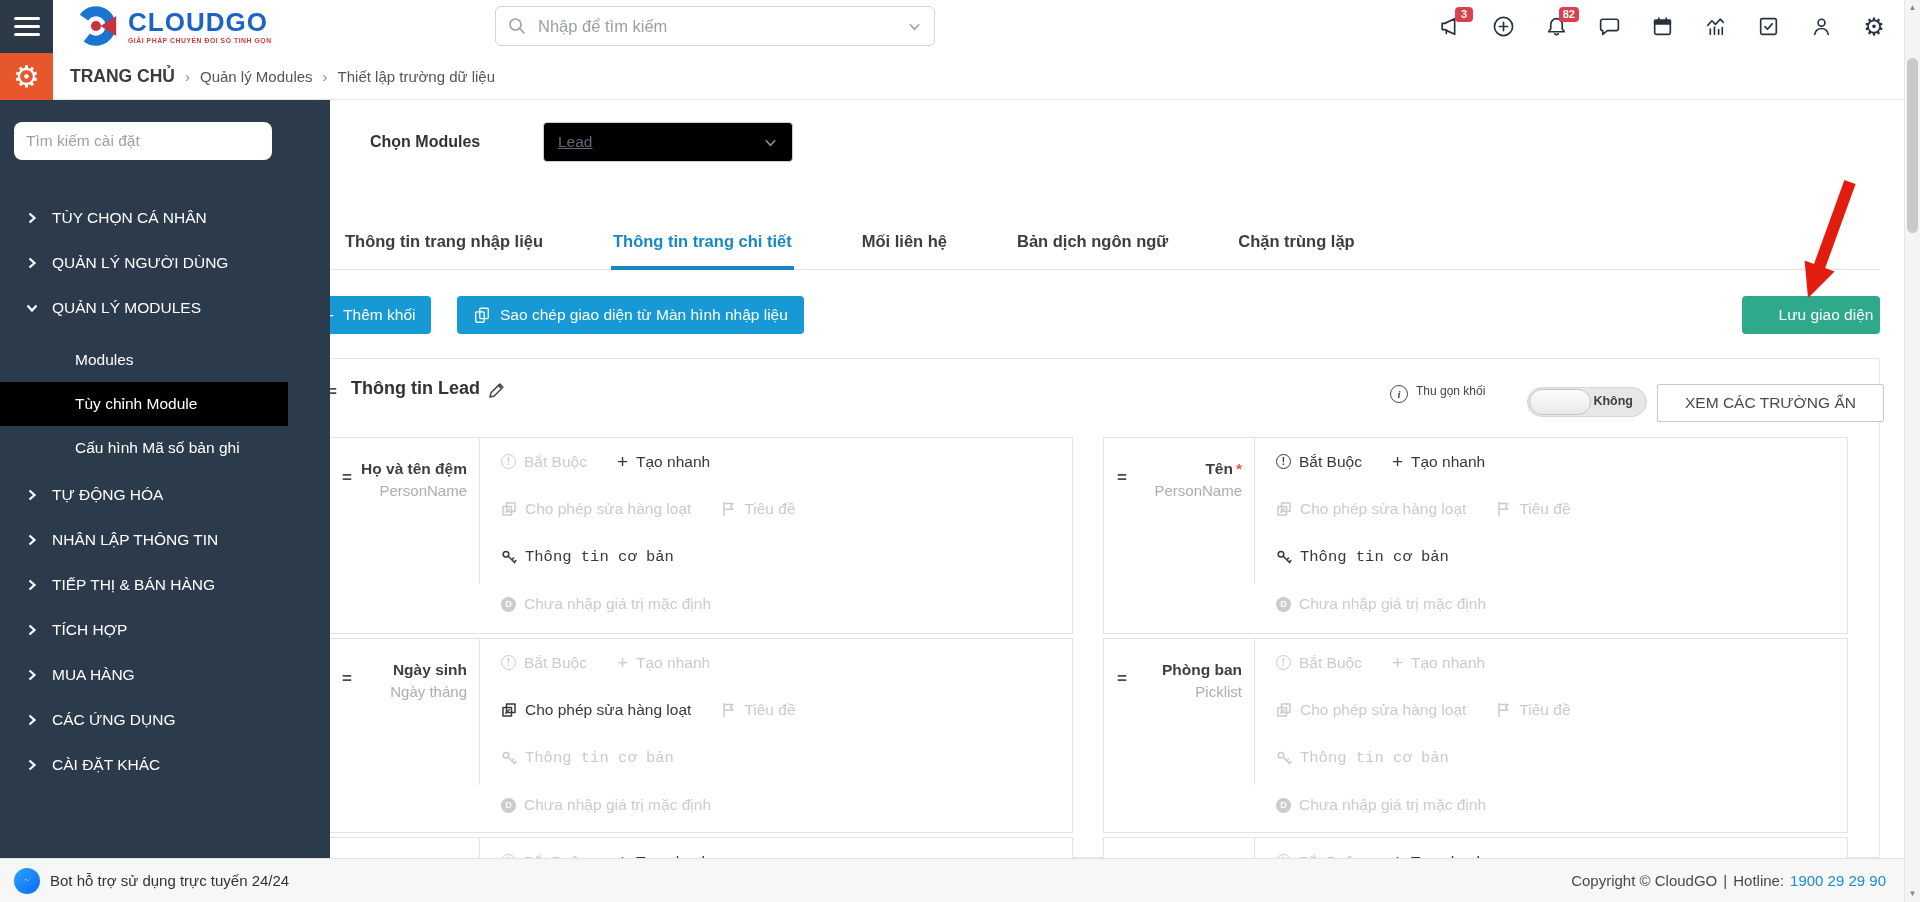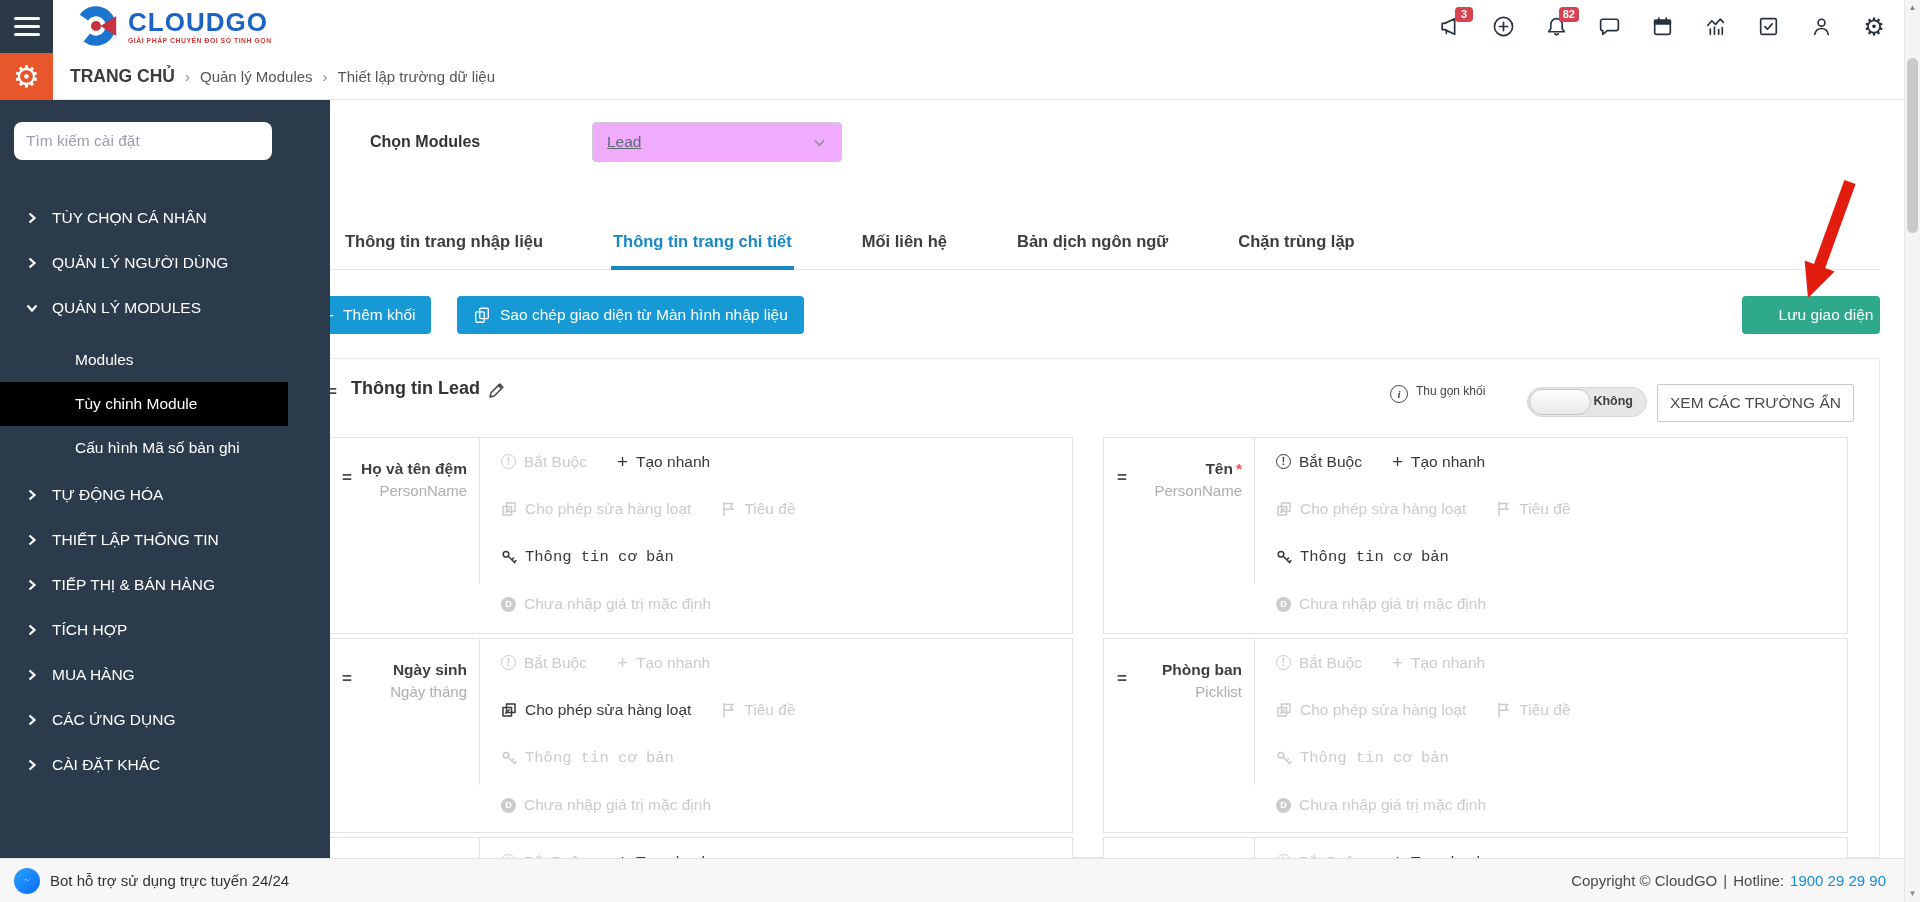--- a/index.html
+++ b/index.html
@@ -43,21 +43,21 @@
   .msgr{position:absolute;left:14px;top:9px;width:26px;height:26px;border-radius:50%;background:linear-gradient(135deg,#29a4ff,#0b69f5);display:flex;align-items:center;justify-content:center;cursor:pointer;}
   .bot-text{position:absolute;left:50px;top:0;height:43px;display:flex;align-items:center;font-size:15px;color:#333;cursor:pointer;}
   .copyzone{position:absolute;right:34px;top:0;height:43px;display:flex;align-items:center;gap:6px;font-size:15px;color:#4a4a4a;}
   .hotline{color:#1a8cd8;cursor:pointer;}
   
   .vscroll{position:absolute;left:1904px;top:0;width:16px;height:902px;background:#f4f4f4;border-left:1px solid #e6e6e6;z-index:60;box-sizing:border-box;}
   .sb-arrow{position:absolute;left:0;width:15px;text-align:center;font-size:8px;color:#858585;}
   .sb-thumb{position:absolute;left:2px;top:58px;width:11px;height:175px;background:#c9c9c9;border-radius:6px;}
   
   .module-label{position:absolute;left:370px;top:133px;font-size:16px;font-weight:700;color:#333;}
-  .module-select{position:absolute;left:592px;top:122px;width:250px;height:40px;border:1px solid #c9cdd2;border-radius:4px;display:flex;align-items:center;justify-content:space-between;padding:0 14px;box-sizing:border-box;font-size:15.5px;color:#5f6a75;cursor:pointer;background:#f0abfc;text-decoration:underline;}
+  .module-select{position:absolute;left:543px;top:122px;width:250px;height:40px;border:1px solid #c9cdd2;border-radius:4px;display:flex;align-items:center;justify-content:space-between;padding:0 14px;box-sizing:border-box;font-size:15.5px;color:#5f6a75;cursor:pointer;background:#000000;text-decoration:underline;}
   .tabs{position:absolute;left:306px;top:212px;width:1574px;height:58px;border-bottom:1px solid #e3e3e3;display:flex;gap:66px;padding-left:37px;align-items:flex-end;box-sizing:border-box;}
   .tab{position:relative;padding:0 2px 18px 2px;font-size:16.5px;font-weight:600;color:#3d3d3d;cursor:pointer;white-space:nowrap;}
   .tab.active{color:#1788c4;}
   .tab.active::after{content:"";position:absolute;left:0;right:0;bottom:-1px;height:4px;background:#1788c4;}
   .btn{position:absolute;height:38px;border:0;border-radius:4px;font-family:inherit;font-size:15.5px;display:flex;align-items:center;gap:9px;cursor:pointer;padding-left:36px;}
   .btn.blue{background:#1799d6;color:#fff;padding:0 16px;}
   .btn.green{background:#2ea98b;color:#fff;justify-content:center;}
   .btn-add{left:307px;top:296px;}
   .btn-copy{left:457px;top:296px;}
   .btn-save{left:1742px;top:296px;width:138px;}
@@ -66,21 +66,21 @@
   
   .block{position:absolute;left:306px;top:358px;width:1574px;height:500px;border:1px solid #e7e7e7;background:#fff;box-sizing:border-box;}
   .blk-drag{position:absolute;left:327px;top:382px;font-size:17px;font-weight:700;color:#4a4a4a;cursor:grab;}
   .blk-title{position:absolute;left:351px;top:378px;font-size:18px;font-weight:600;color:#333;}
   .blk-pencil{position:absolute;left:487px;top:381px;cursor:pointer;}
   .iicon{position:absolute;left:1390px;top:385px;width:18px;height:18px;border:1.5px solid #4a4a4a;border-radius:50%;display:flex;align-items:center;justify-content:center;font-size:11px;font-weight:700;font-style:italic;color:#4a4a4a;box-sizing:border-box;font-family:"Liberation Serif",serif;cursor:pointer;}
   .collapse-label{position:absolute;left:1416px;top:384px;font-size:12px;color:#444;}
   .toggle{position:absolute;left:1527px;top:387px;width:120px;height:30px;border-radius:15px;background:#e7e7e7;border:1px solid #d6d6d6;box-sizing:border-box;cursor:pointer;}
   .knob{position:absolute;left:1px;top:1px;width:62px;height:26px;border-radius:13px;background:linear-gradient(#fdfdfd,#e9e9e9);border:1px solid #c6c6c6;box-sizing:border-box;}
   .tog-label{position:absolute;right:13px;top:6px;font-size:12.5px;font-weight:700;color:#3f3f3f;margin-left:16px;}
-  .xem-btn{position:absolute;left:1657px;top:384px;width:197px;height:38px;background:#fff;border:1px solid #c9c9c9;border-radius:2px;font-size:15.5px;color:#4a4a4a;display:flex;align-items:center;justify-content:center;cursor:pointer;font-family:inherit;}
+  .xem-btn{position:absolute;left:1657px;top:384px;width:227px;height:38px;background:#fff;border:1px solid #c9c9c9;border-radius:2px;font-size:15.5px;color:#4a4a4a;display:flex;align-items:center;justify-content:center;cursor:pointer;font-family:inherit;}
   
   .card{position:absolute;width:745px;border:1px solid #e3e3e3;background:#fff;box-sizing:border-box;}
   .fdiv{position:absolute;left:150px;top:0;width:0;height:146px;border-right:1px solid #e3e3e3;}
   .drag{position:absolute;left:13px;top:30px;font-size:17px;font-weight:700;color:#4a4a4a;cursor:grab;}
   .fmeta{position:absolute;left:0;top:22px;width:138px;text-align:right;}
   .fname{font-size:15.5px;font-weight:700;color:#3f3f3f;}
   .req-star{color:#e25b5b;margin-left:3px;}
   .ftype{font-size:15px;color:#adadad;margin-top:4px;}
   .orow{position:absolute;left:172px;display:flex;align-items:center;gap:30px;}
   .r1{top:14px;}.r2{top:62px;}.r3{top:110px;font-family:Liberation Mono, monospace;}.r4{top:157px;}
@@ -107,20 +107,30 @@
       <svg width="44" height="44" viewBox="0 0 48 48">
         <circle cx="24" cy="24" r="16" fill="none" stroke="#1b75d0" stroke-width="11" stroke-dasharray="76 25" transform="rotate(-145 24 24)"></circle>
         <polygon points="46,13 46,35 29,24" fill="#c8313f"></polygon>
         <circle cx="24" cy="24" r="5.5" fill="#c8313f"></circle>
       </svg>
       <div class="logo-text">
         <div class="logo-title">CLOUDGO</div>
         <div class="logo-tagline">GIẢI PHÁP CHUYỂN ĐỔI SỐ TINH GỌN</div>
       </div>
     </div>
+    <div class="search-combo">
+      <svg width="18" height="18" viewBox="0 0 18 18">
+          <circle cx="7.5" cy="7.5" r="5.5" fill="none" stroke="#9aa0a6" stroke-width="1.6"></circle>
+          <line x1="11.8" y1="11.8" x2="16" y2="16" stroke="#9aa0a6" stroke-width="1.6" stroke-linecap="round"></line>
+        </svg>
+      <input placeholder="Nhập để tìm kiếm" style="">
+      <svg width="15" height="15" viewBox="0 0 16 16">
+          <polyline points="3,5.5 8,11 13,5.5" fill="none" stroke="#9aa0a6" stroke-width="1.6"></polyline>
+        </svg>
+    </div>
     <div class="tico-row">
       <div class="tico">
         <svg width="25" height="25" viewBox="0 0 24 24">
             <path d="M16 4.5 L6.5 9 H4 v6 h2.5 L16 19.5 Z"></path>
             <path d="M8 15.5v3.2"></path>
           </svg>
         <span class="badge">3</span>
       </div>
       <div class="tico">
         <svg width="25" height="25" viewBox="0 0 24 24">
@@ -217,21 +227,21 @@
       <div class="side-item">
         <svg class="chev" viewBox="0 0 12 12">
             <polyline points="3.5,1.5 8.5,6 3.5,10.5"></polyline>
           </svg>
         <span>TỰ ĐỘNG HÓA</span>
       </div>
       <div class="side-item">
         <svg class="chev" viewBox="0 0 12 12">
             <polyline points="3.5,1.5 8.5,6 3.5,10.5"></polyline>
           </svg>
-        <span>THIẾT LẬP THÔNG TIN</span>
+        <span>NHÂN LẬP THÔNG TIN</span>
       </div>
       <div class="side-item">
         <svg class="chev" viewBox="0 0 12 12">
             <polyline points="3.5,1.5 8.5,6 3.5,10.5"></polyline>
           </svg>
         <span>TIẾP THỊ &amp; BÁN HÀNG</span>
       </div>
       <div class="side-item">
         <svg class="chev" viewBox="0 0 12 12">
             <polyline points="3.5,1.5 8.5,6 3.5,10.5"></polyline>

